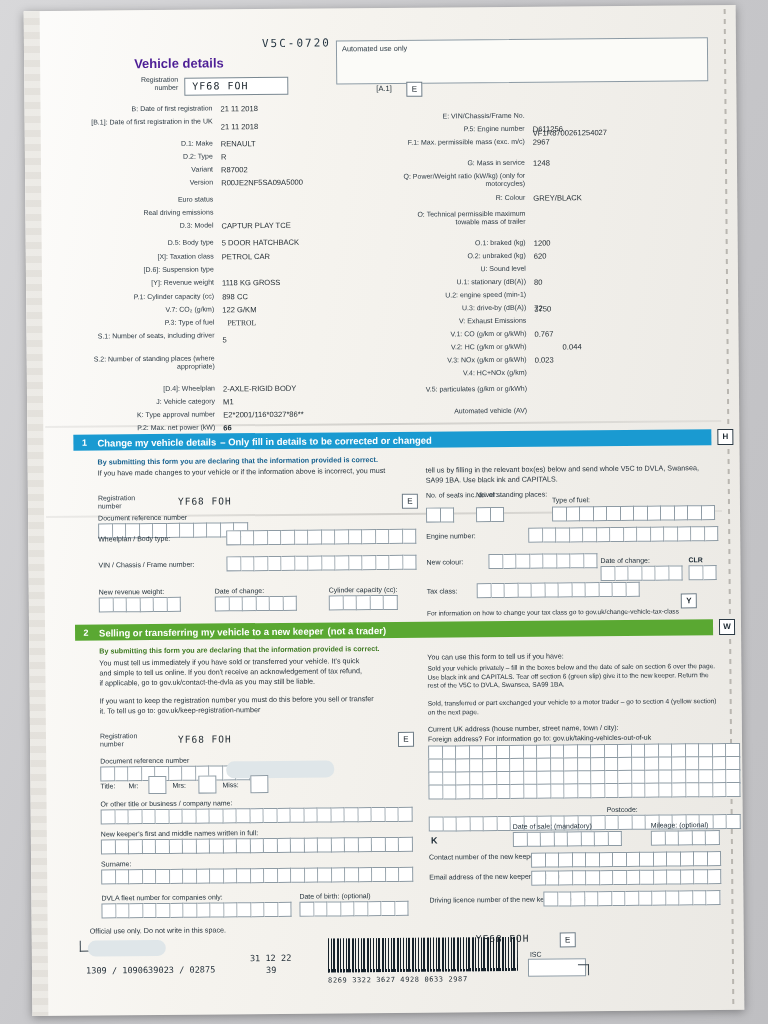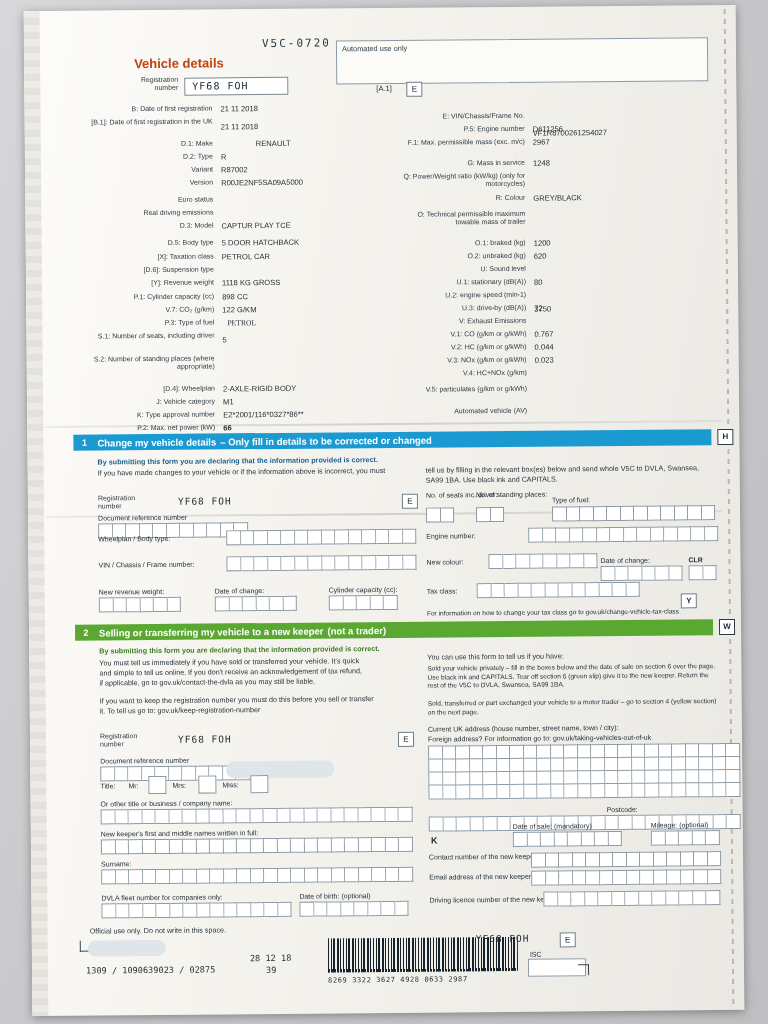--- a/index.html
+++ b/index.html
@@ -43,21 +43,21 @@
 
   
   .t{position:absolute;font-size:7.2px;color:#27333c;white-space:nowrap;}
   .lbl{position:absolute;font-size:7px;color:#2d3a44;text-align:right;white-space:nowrap;}
   .val{position:absolute;font-size:7.6px;color:#1d272e;white-space:nowrap;}
   .hand{font-family:"DejaVu Sans Mono", monospace;}
   .blue{color:#19628f;}
   .ttl{position:absolute;font-weight:bold;color:#14313f;}
 
   
-  .hdr-title{left:110px;top:46px;font-size:13px;font-weight:bold;color:#c2410c;}
+  .hdr-title{left:110px;top:46px;font-size:13px;font-weight:bold;color:#4c1d95;}
   .doccode{position:absolute;left:238px;top:28px;font-size:11px;letter-spacing:2px;color:#2a3a46;font-family:"DejaVu Sans Mono",monospace;}
   .official-box{
     position:absolute;left:312px;top:32px;width:370px;height:42px;
     border:1px solid #8c9aa4;background:#fbfbf8;
   }
   .official-lbl{position:absolute;left:318px;top:36px;font-size:7.4px;color:#2c3a44;}
   .a1{position:absolute;left:352px;top:76px;font-size:7.6px;color:#223039;}
   .ebox{
     position:absolute;width:14px;height:13px;border:1px solid #6d7b85;background:#fff;
     font-size:8px;text-align:center;line-height:13px;color:#1d272e;
@@ -133,21 +133,21 @@
   <div class="regnum-box"></div>
   <div class="regnum-val hand">YF68 FOH</div>
 
   <div class="lbl" style="left:60px;top:95px;width:128px;">B: Date of first registration</div>
   <div class="val" style="left:196px;top:95px;">21 11 2018</div>
 
   <div class="lbl" style="left:60px;top:108px;width:128px;">[B.1]: Date of first registration in the UK</div>
   <div class="val" style="left:196px;top:113px;">21 11 2018</div>
 
   <div class="lbl" style="left:60px;top:130px;width:128px;">D.1: Make</div>
-  <div class="val" style="left:196px;top:130px;margin-left:35px;">RENAULT</div>
+  <div class="val" style="left:196px;top:130px;">RENAULT</div>
 
   <div class="lbl" style="left:60px;top:143px;width:128px;">D.2: Type</div>
   <div class="val" style="left:196px;top:143px;">R</div>
 
   <div class="lbl" style="left:60px;top:156px;width:128px;">Variant</div>
   <div class="val" style="left:196px;top:156px;">R87002</div>
 
   <div class="lbl" style="left:60px;top:169px;width:128px;">Version</div>
   <div class="val" style="left:196px;top:169px;">R00JE2NF5SA09A5000</div>
 
@@ -229,21 +229,21 @@
 
   <div class="lbl" style="left:378px;top:297px;width:122px;">U.3: drive-by (dB(A))</div>
   <div class="val" style="left:508px;top:297px;">72</div>
 
   <div class="lbl" style="left:378px;top:310px;width:122px;">V: Exhaust Emissions</div>
 
   <div class="lbl" style="left:378px;top:323px;width:122px;">V.1: CO (g/km or g/kWh)</div>
   <div class="val" style="left:508px;top:323px;">0.767</div>
 
   <div class="lbl" style="left:378px;top:336px;width:122px;">V.2: HC (g/km or g/kWh)</div>
-  <div class="val" style="left:508px;top:336px;">0.044</div>
+  <div class="val" style="left:536px;top:336px;">0.044</div>
 
   <div class="lbl" style="left:378px;top:349px;width:122px;">V.3: NOx (g/km or g/kWh)</div>
   <div class="val" style="left:508px;top:349px;">0.023</div>
 
   <div class="lbl" style="left:378px;top:362px;width:122px;">V.4: HC+NOx (g/km)</div>
 
   <div class="lbl" style="left:378px;top:378px;width:122px;white-space:normal;line-height:8px;">V.5: particulates (g/km or g/kWh)</div>
 
   <div class="lbl" style="left:378px;top:400px;width:122px;">Automated vehicle (AV)</div>
 
@@ -795,21 +795,21 @@
       <i></i>
       <i></i>
       <i></i>
       <i></i>
   </div>
 
   <div class="t" style="left:58px;top:916px;">Official use only. Do not write in this space.</div>
   <div class="corner-mark" style="left:48px;top:930px;"></div>
   <div class="redact" style="left:56px;top:930px;width:78px;height:16px;"></div>
   <div class="t hand" style="left:54px;top:955px;font-size:8.6px;">1309 / 1090639023 / 02875</div>
-  <div class="t hand" style="left:218px;top:944px;font-size:8.6px;">28 12 18</div>
+  <div class="t hand" style="left:218px;top:944px;font-size:8.6px;">31 12 22</div>
   <div class="t hand" style="left:234px;top:956px;font-size:8.6px;">39</div>
 
   <div class="barcode"></div>
   <div class="barnum">8269 3322 3627 4928 0633 2987</div>
 
   <div class="val hand" style="left:444px;top:926px;font-size:9.5px;letter-spacing:1px;">YF68 FOH</div>
   <div class="ebox" style="left:528px;top:926px;">E</div>
   <div class="flabel" style="left:498px;top:944px;">ISC</div>
   <div class="fbox" style="left:496px;top:952px;width:56px;height:16px;"></div>
   <div class="corner-mark" style="left:546px;top:958px;transform:rotate(180deg);"></div>

